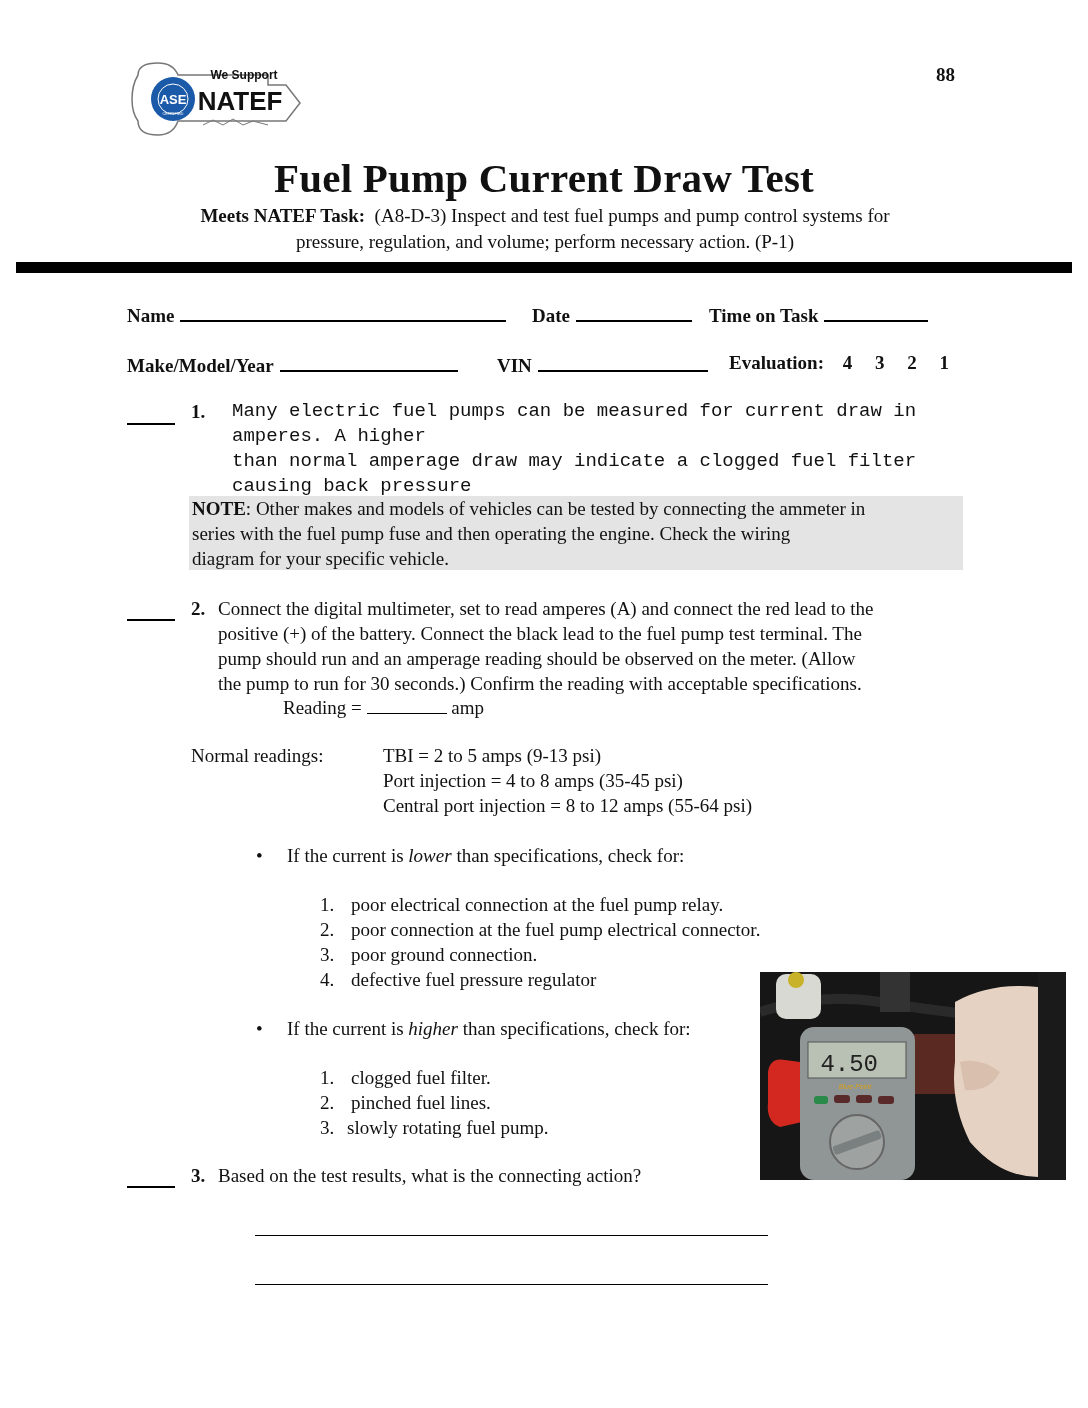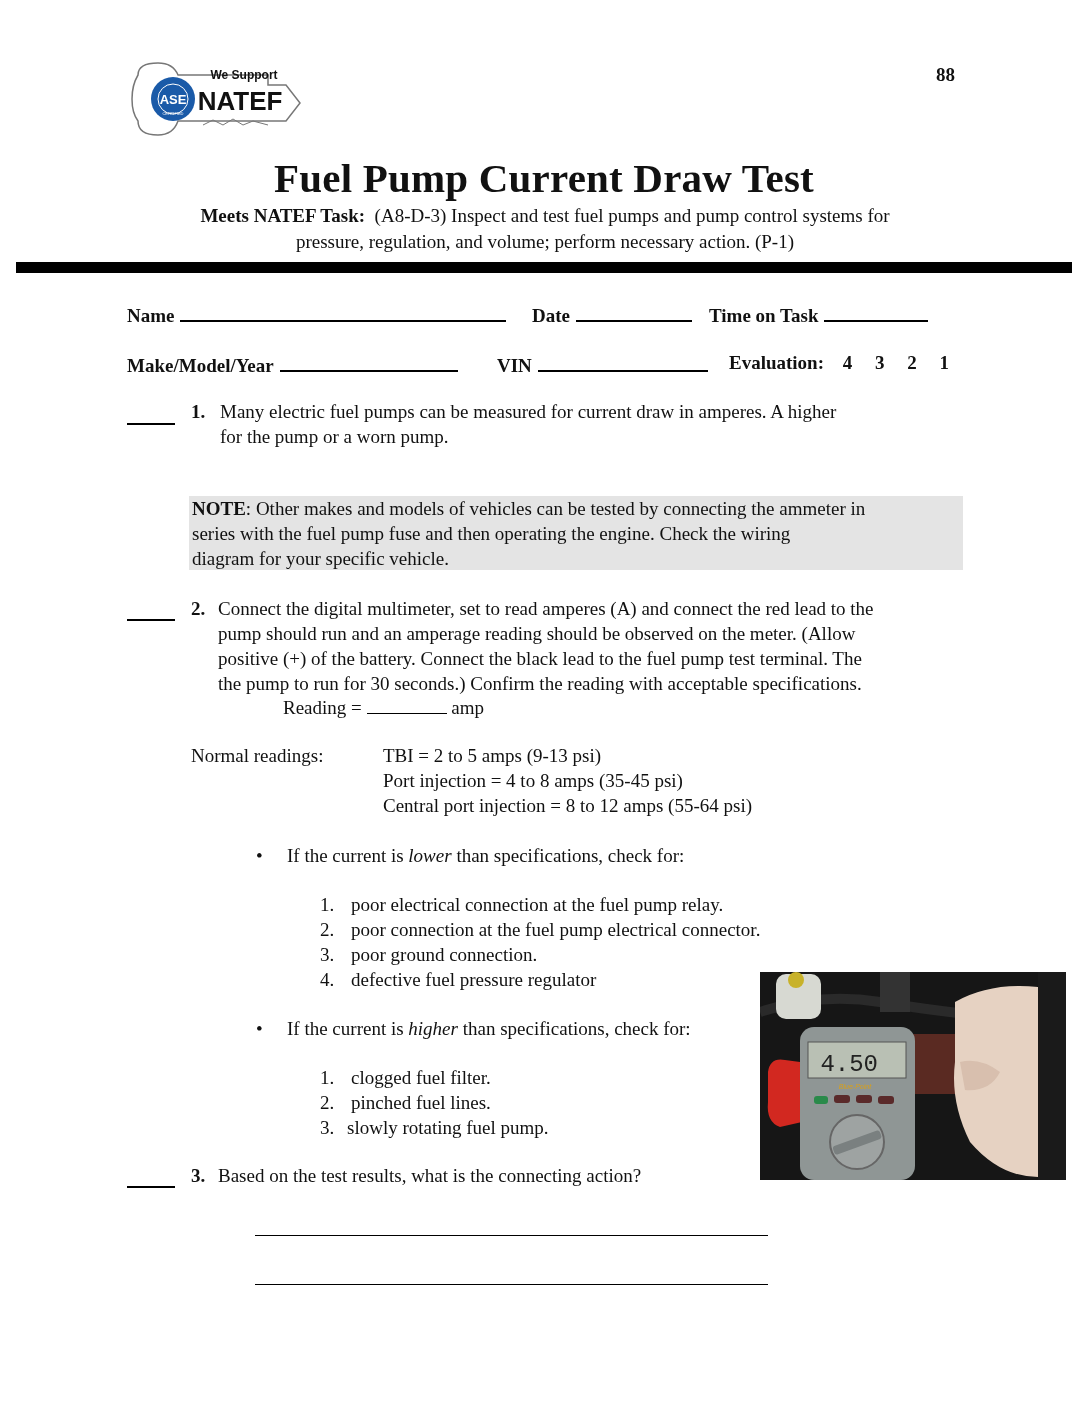--- a/index.html
+++ b/index.html
@@ -65,37 +65,38 @@
 <div class="abs field-row" style="left:729px; top:352px; word-spacing:0;">
   <span>Evaluation:</span>
   <span style="margin-left:14px;">4</span>
   <span style="margin-left:18px;">3</span>
   <span style="margin-left:18px;">2</span>
   <span style="margin-left:18px;">1</span>
 </div>
 
 <div class="abs" style="left:127px; top:423px; width:48px; border-bottom:2px solid #000;"></div>
 <div class="abs para" style="left:191px; top:399px; font-weight:bold;">1.</div>
-<div class="abs para" style="left:220px; top:399px; width:740px;">
+<div class="abs para" style="left:232px; top:399px; width:740px;font-family:Liberation Mono, monospace;">
   <div>Many electric fuel pumps can be measured for current draw in amperes.  A higher</div>
+  <div>than normal amperage draw may indicate a clogged fuel filter causing back pressure</div>
   <div>for the pump or a worn pump.</div>
 </div>
 
 <div class="abs note">
   <div><b>NOTE</b><span>:  Other makes and models of vehicles can be tested by connecting the ammeter in</span></div>
   <div>series with the fuel pump fuse and then operating the engine.  Check the wiring</div>
   <div>diagram for your specific vehicle.</div>
 </div>
 
 <div class="abs" style="left:127px; top:619px; width:48px; border-bottom:2px solid #000;"></div>
 <div class="abs para" style="left:191px; top:596px; font-weight:bold;">2.</div>
 <div class="abs para" style="left:218px; top:596px; width:750px;">
   <div>Connect the digital multimeter, set to read amperes (A) and connect the red lead to the</div>
+  <div>positive (+) of the battery.  Connect the black lead to the fuel pump test terminal.  The</div>
   <div>pump should run and an amperage reading should be observed on the meter.  (Allow</div>
-  <div>positive (+) of the battery.  Connect the black lead to the fuel pump test terminal.  The</div>
   <div>the pump to run for 30 seconds.)  Confirm the reading with acceptable specifications.</div>
 </div>
 <div class="abs para" style="left:255px; top:695px;margin-left:28px;">
   <span>Reading = </span><span style="display:inline-block; width:80px; border-bottom:1.5px solid #000; height:18px;"></span>&nbsp;<span>amp</span>
 </div>
 
 <div class="abs para" style="left:191px; top:743px;">Normal readings:</div>
 <div class="abs para" style="left:383px; top:743px;">
   <div>TBI = 2 to 5 amps (9-13 psi)</div>
   <div>Port injection = 4 to 8 amps (35-45 psi)</div>

